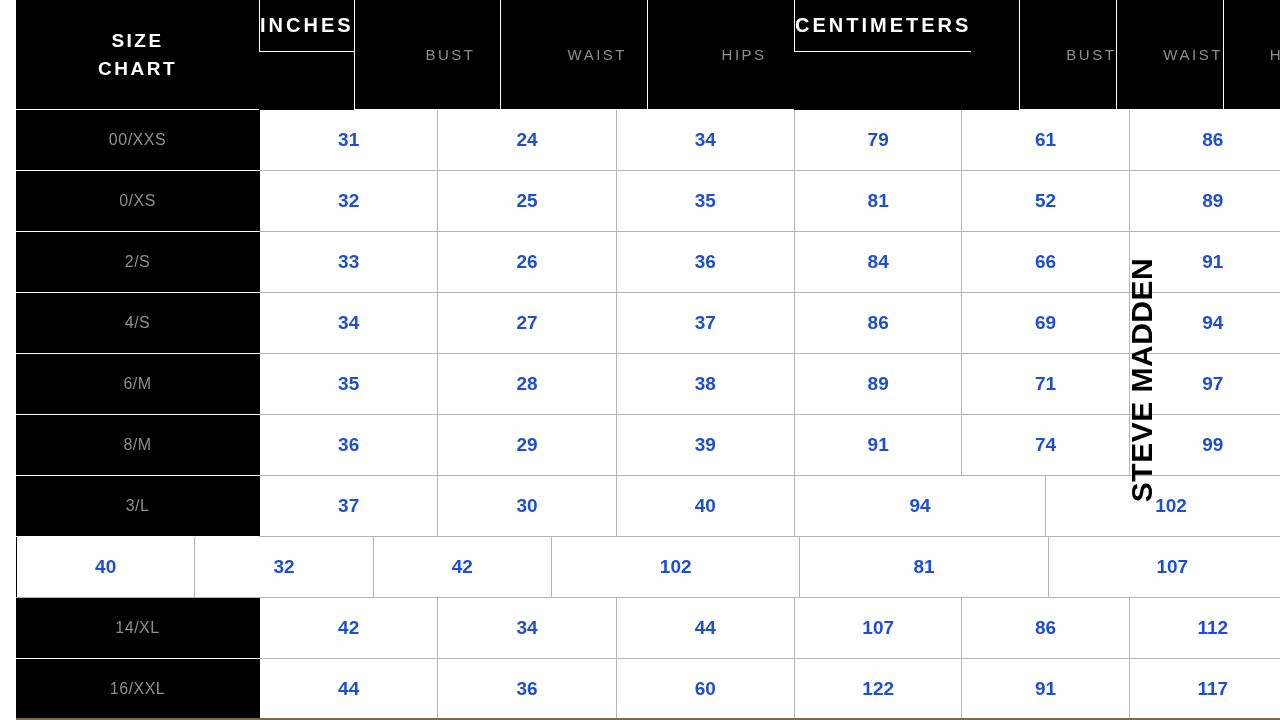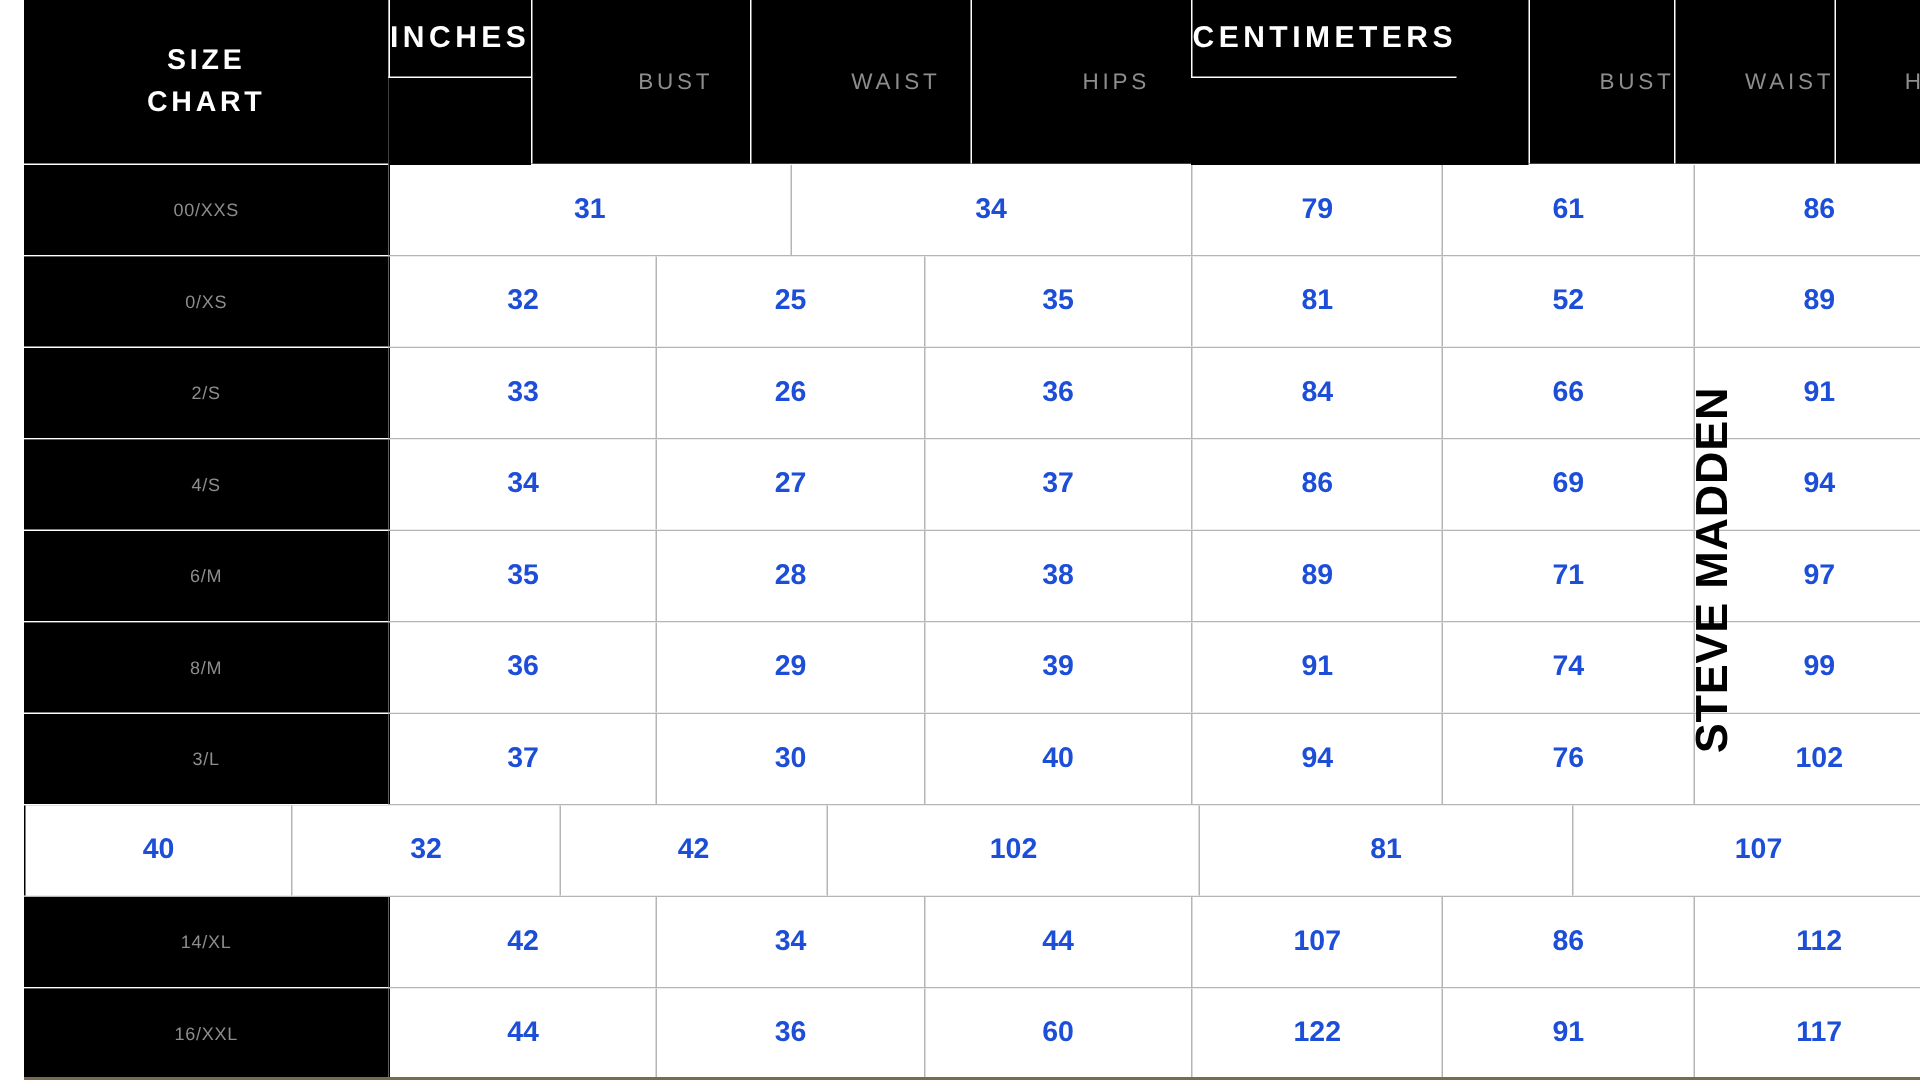--- a/index.html
+++ b/index.html
@@ -97,21 +97,21 @@
     min-height: 0;
   }
   .size-cell {
     width: 243px;
     flex: 0 0 243px;
     background: #000000;
     color: #8d8d8d;
     display: flex;
     align-items: center;
     justify-content: center;
-    font-size: 12px;
+    font-size: 16px;
     letter-spacing: 0.5px;
     border-bottom: 1px solid #ffffff;
   }
   .measures {
     flex: 1 1 auto;
     display: flex;
     border-bottom: 1px solid #b5b5b5;
   }
   .m-group {
     display: flex;
@@ -192,20 +192,21 @@
     </div>
   </div>
 
   <div class="rows">
 
     <div class="row">
       <div class="size-cell">00/XXS</div>
       <div class="measures">
         <div class="m-group inches">
           <div class="cell">31</div>
+          <div class="cell">24</div>
           <div class="cell">34</div>
         </div>
         <div class="m-group cm">
           <div class="cell">79</div>
           <div class="cell">61</div>
           <div class="cell">86</div>
         </div>
       </div>
     </div>
 
@@ -292,21 +293,20 @@
     <div class="row">
       <div class="size-cell">3/L</div>
       <div class="measures">
         <div class="m-group inches">
           <div class="cell">37</div>
           <div class="cell">30</div>
           <div class="cell">40</div>
         </div>
         <div class="m-group cm">
           <div class="cell">94</div>
-          <div class="cell">76</div>
           <div class="cell">102</div>
         </div>
       </div>
     </div>
 
     <div class="row">
       <div class="measures">
         <div class="m-group inches">
           <div class="cell">40</div>
           <div class="cell">32</div>

